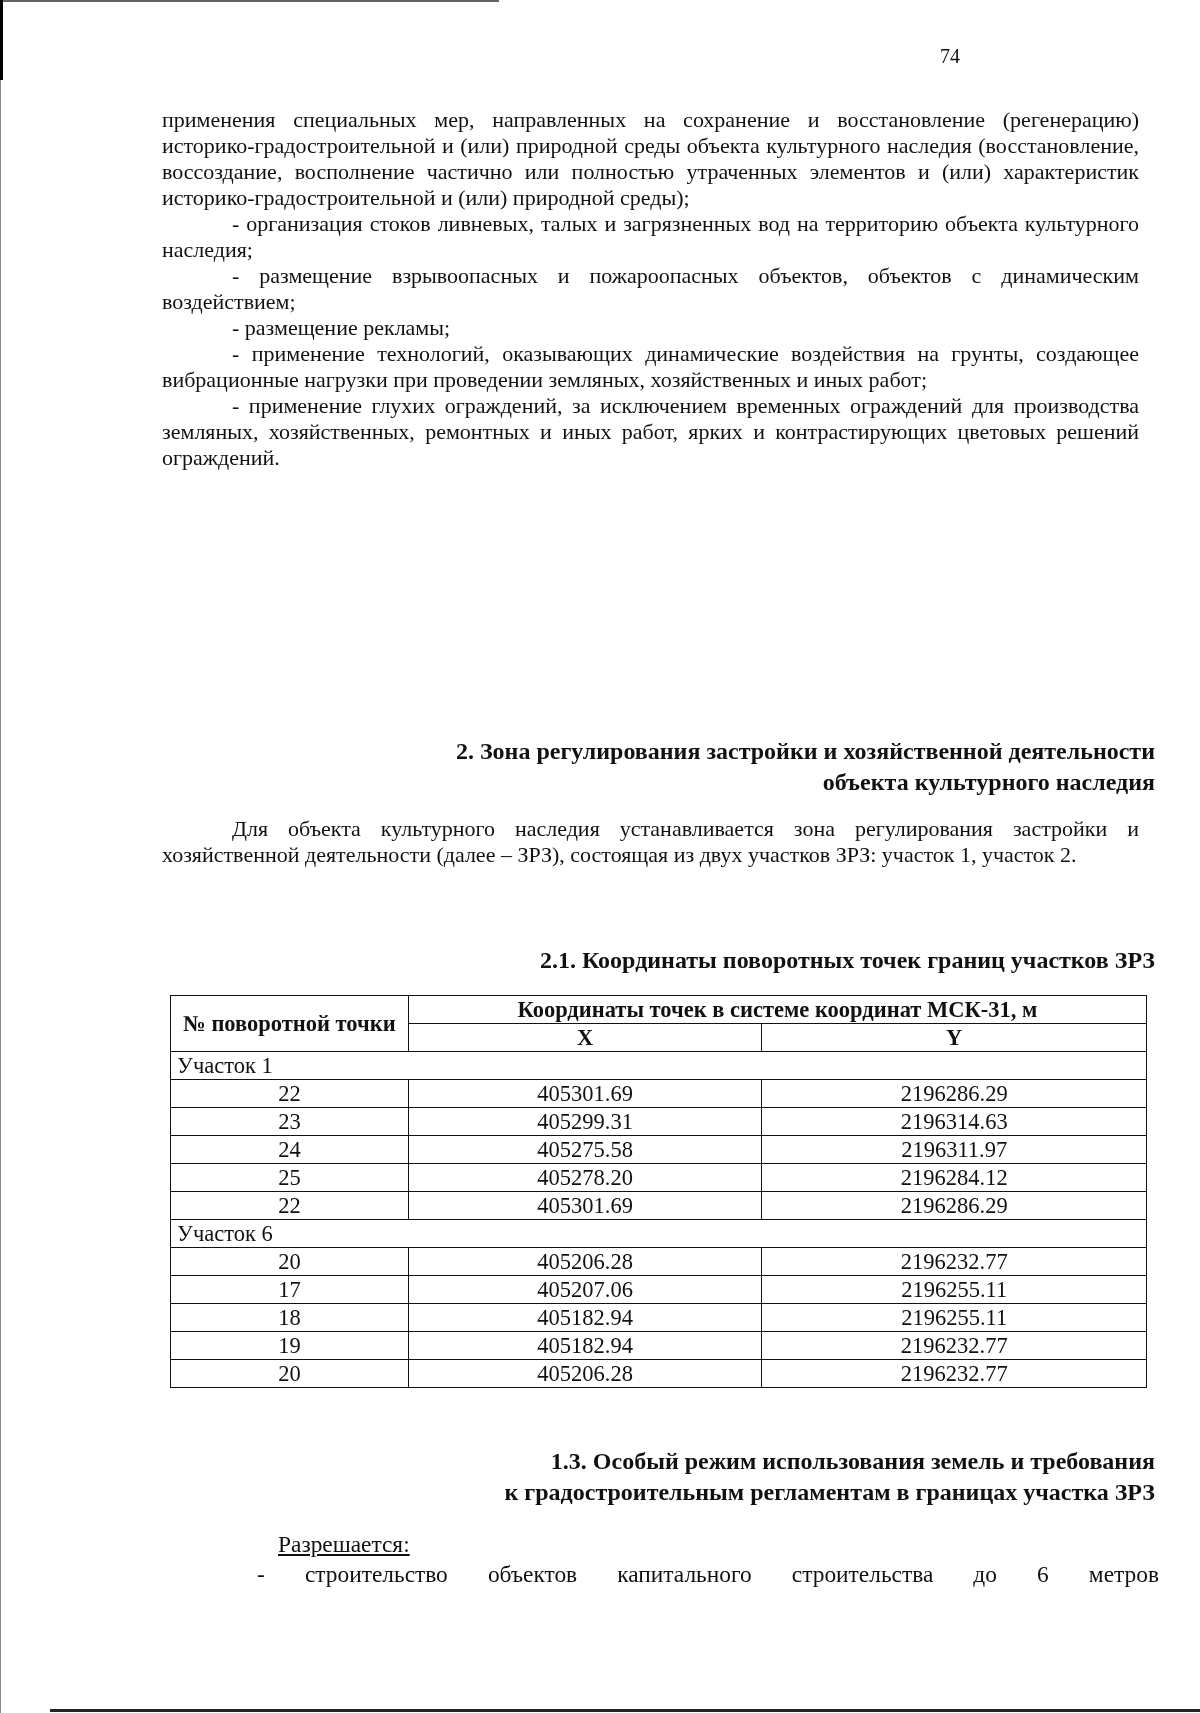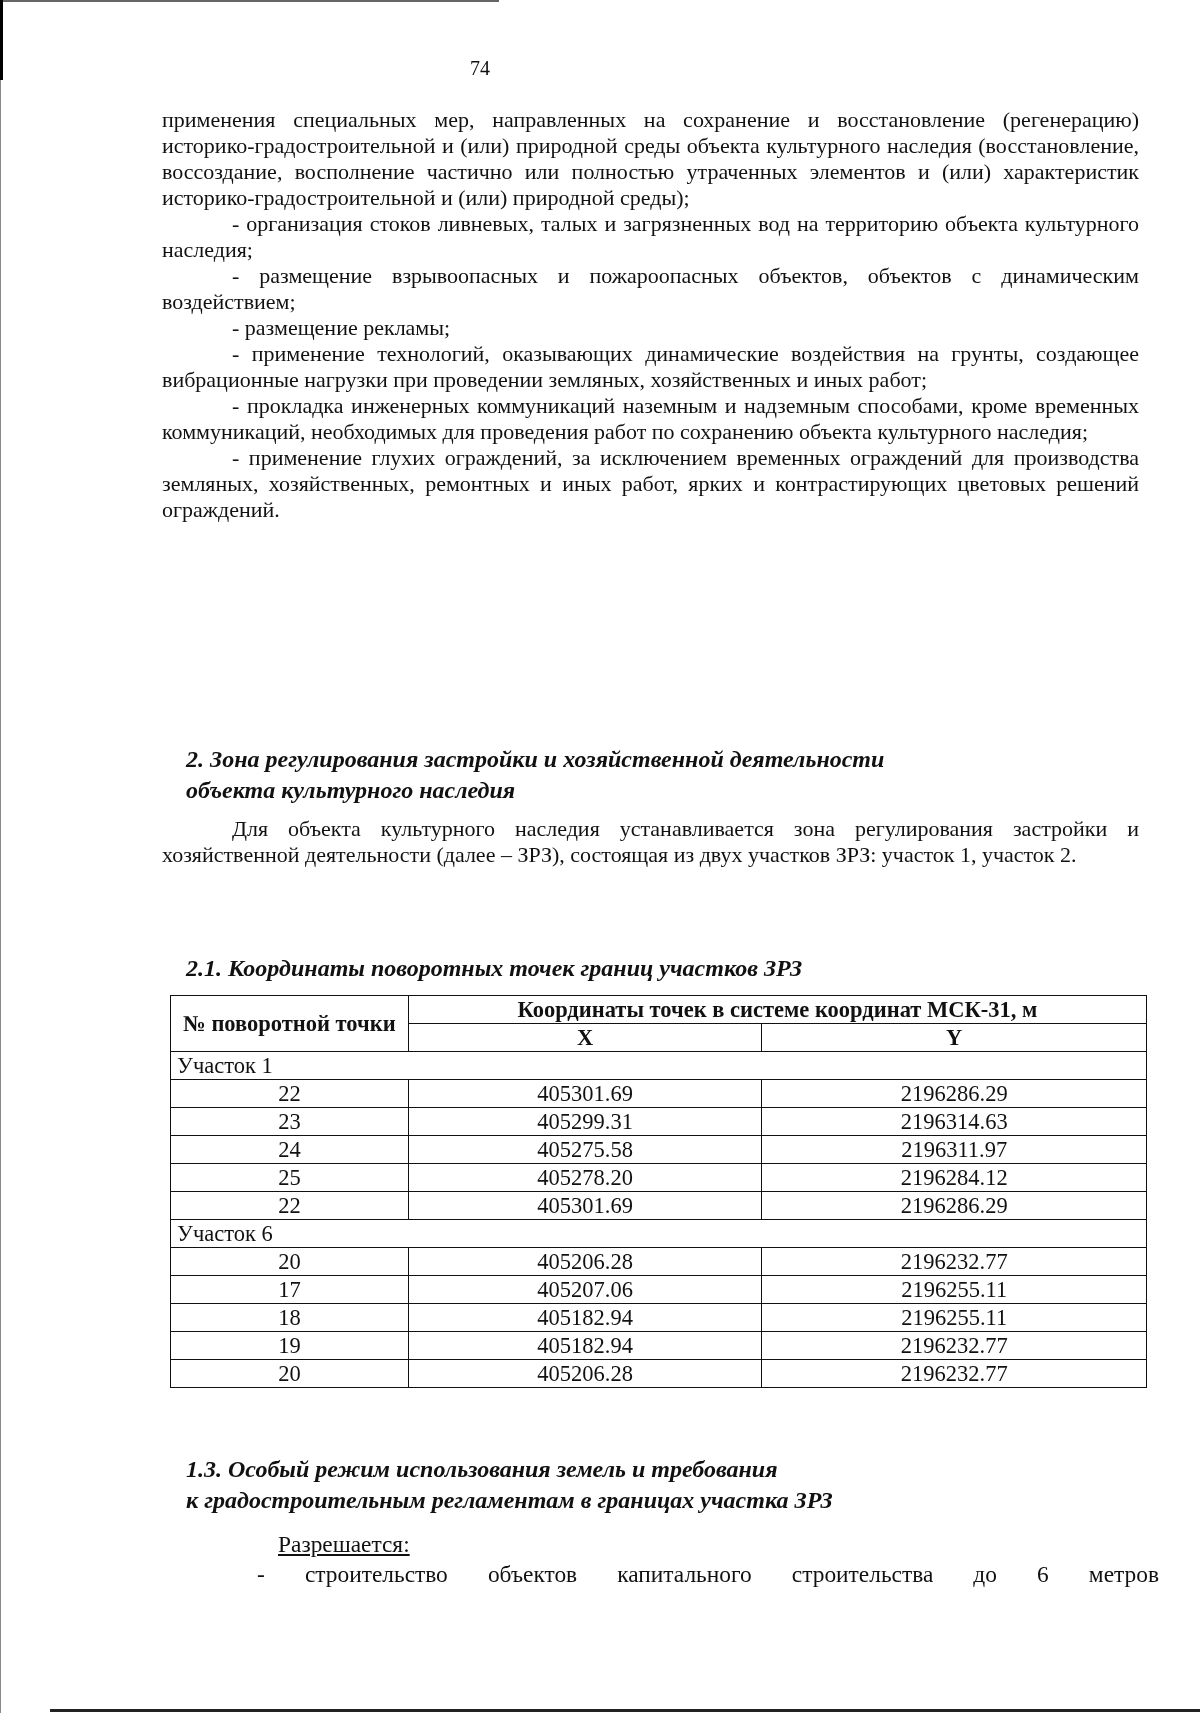--- a/index.html
+++ b/index.html
@@ -3,28 +3,28 @@
 <meta charset="utf-8">
 <style>
   html, body { margin: 0; padding: 0; background: #ffffff; }
   body { width: 1200px; height: 1713px; position: relative; overflow: hidden;
          font-family: "Liberation Serif", "DejaVu Serif", serif; color: #111; }
   .frame-top { position: absolute; left: 2px; top: 0; width: 497px; height: 2px; background: #666; }
   .frame-left { position: absolute; left: 0; top: 0; width: 3px; height: 80px; background: #000; }
   .frame-left2 { position: absolute; left: 0; top: 80px; width: 1px; height: 1633px; background: #888; }
   .frame-bottom { position: absolute; left: 50px; top: 1709px; width: 1150px; height: 3px; background: #222; }
 
-  .page-number { position: absolute; top: 57px; left: 0; width: 960px; text-align: center; font-size: 20px; }
+  .page-number { position: absolute; top: 45px; left: 0; width: 960px; text-align: right; font-size: 20px; }
 
   .body-text { position: absolute; left: 162px; width: 977px; font-size: 22px; line-height: 26px; }
   .para { margin: 0; text-align: justify; text-align-last: auto; }
   .para.indent { text-indent: 70px; }
 
-  .heading { position: absolute; left: 170px; width: 977px; text-align: left; font-weight: bold;
-             font-size: 24px; line-height: 31px; margin: 16px; font-style: italic; }
+  .heading { position: absolute; left: 170px; width: 977px; text-align: right; font-weight: bold;
+             font-size: 24px; line-height: 31px; margin: 8px; }
 
   table.coords { position: absolute; left: 170px; top: 995px; width: 977px; border-collapse: collapse;
                  font-size: 22.5px; }
   table.coords td, table.coords th { border: 1.5px solid #111; padding: 0; height: 27px; line-height: 26px;
                  text-align: center; font-weight: normal; }
   table.coords th { font-weight: bold; }
   table.coords td.section { text-align: left; padding-left: 6px; }
   col.c1 { width: 238px; }
   col.c2 { width: 354px; }
   col.c3 { width: 385px; }
@@ -42,21 +42,20 @@
 <div class="frame-bottom"></div>
 
 <div class="page-number">74</div>
 
 <div class="body-text" style="top:107px;">
   <p class="para">применения специальных мер, направленных на сохранение и восстановление (регенерацию) историко-градостроительной и (или) природной среды объекта культурного наследия (восстановление, воссоздание, восполнение частично или полностью утраченных элементов и (или) характеристик историко-градостроительной и (или) природной среды);</p>
   <p class="para indent">- организация стоков ливневых, талых и загрязненных вод на территорию объекта культурного наследия;</p>
   <p class="para indent">- размещение взрывоопасных и пожароопасных объектов, объектов с динамическим воздействием;</p>
   <p class="para indent">- размещение рекламы;</p>
   <p class="para indent">- применение технологий, оказывающих динамические воздействия на грунты, создающее вибрационные нагрузки при проведении земляных, хозяйственных и иных работ;</p>
-  <p class="para indent">- прокладка инженерных коммуникаций наземным и надземным способами, кроме временных коммуникаций, необходимых для проведения работ по сохранению объекта культурного наследия;</p>
   <p class="para indent">- применение глухих ограждений, за исключением временных ограждений для производства земляных, хозяйственных, ремонтных и иных работ, ярких и контрастирующих цветовых решений ограждений.</p>
 </div>
 
 <h2 class="heading" style="top:728px;">
   <span>2. Зона регулирования застройки и хозяйственной деятельности</span><br>
   <span>объекта культурного наследия</span>
 </h2>
 
 <div class="body-text" style="top:816px;">
   <p class="para indent">Для объекта культурного наследия устанавливается зона регулирования застройки и хозяйственной деятельности (далее – ЗРЗ), состоящая из двух участков ЗРЗ: участок 1, участок 2.</p>

